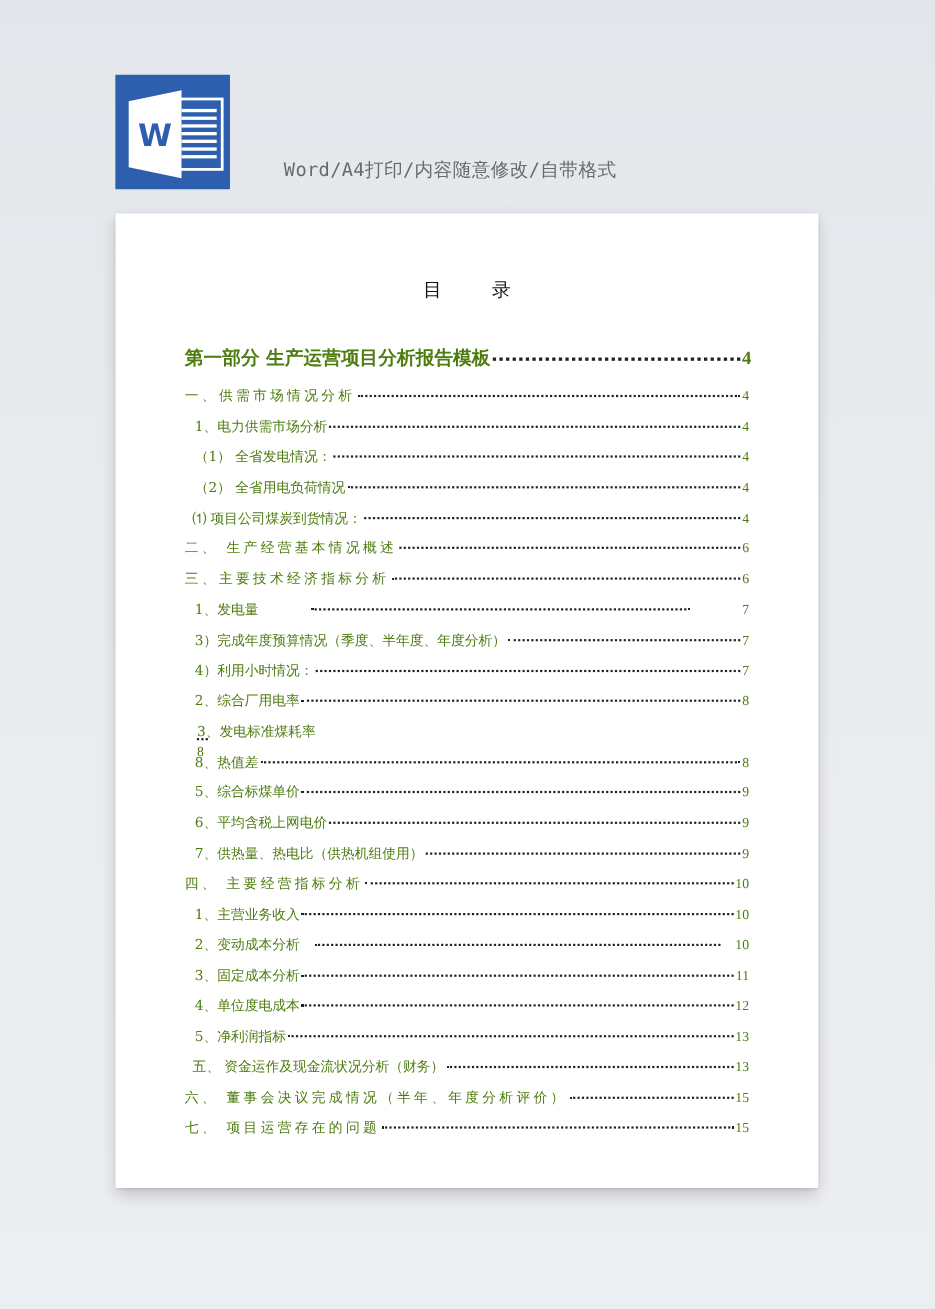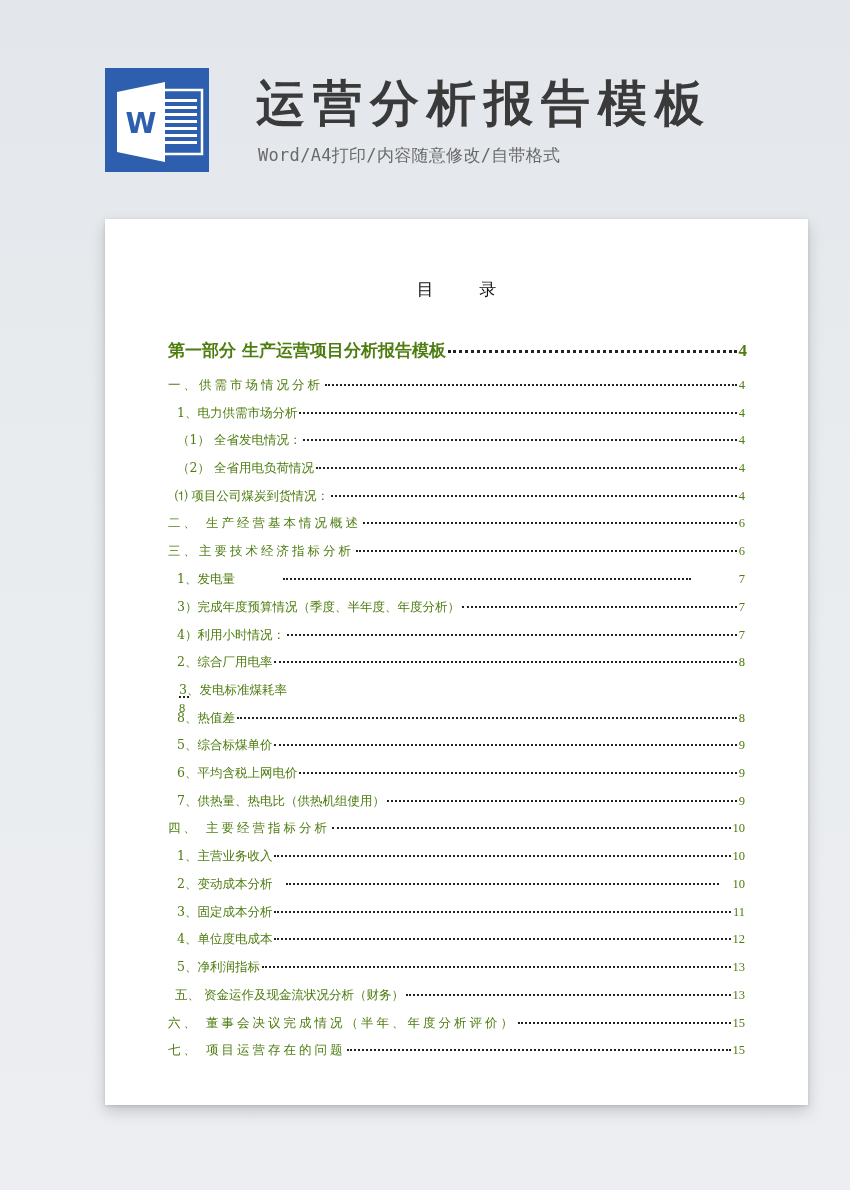--- a/index.html
+++ b/index.html
@@ -21,21 +21,21 @@
     font-size: 49px; letter-spacing: 8px; color: #3a3a3a;
     line-height: 60px; white-space: nowrap;
   }
   .sub-title {
     position: absolute; left: 258px; top: 144px;
     font-family: "DejaVu Sans Mono", "Liberation Mono", monospace;
     font-size: 17px; color: #6a6a6a; line-height: 22px; white-space: nowrap;
     letter-spacing: 0.3px;
   }
   .page {
-    position: absolute; left: 105px; top: 219px; width: 703px; height: 886px;
+    position: absolute; left: 105px; top: 194px; width: 639px; height: 886px;
     background: #ffffff;
     box-shadow: 0 6px 14px rgba(0,0,0,0.18), 0 1px 3px rgba(0,0,0,0.12);
   }
   .toc-title {
     position: absolute; left: 0; top: 60px; width: 100%; text-align: center;
     font-family: "DejaVu Serif", "Liberation Serif", serif;
     font-size: 17px; color: #111; letter-spacing: 20px; padding-left: 20px;
     line-height: 20px;
   }
   .toc-list { position: absolute; left: 0; top: 0; width: 100%; }
@@ -71,21 +71,20 @@
       <rect x="60" y="45" width="32" height="3" fill="#ffffff"></rect>
       <rect x="60" y="52" width="32" height="3" fill="#ffffff"></rect>
       <rect x="60" y="59" width="32" height="3" fill="#ffffff"></rect>
       <rect x="60" y="66" width="32" height="3" fill="#ffffff"></rect>
       <rect x="60" y="73" width="32" height="3" fill="#ffffff"></rect>
 
       <polygon points="12,24 60,14 60,94 12,84" fill="#ffffff"></polygon>
       <text x="36" y="65" text-anchor="middle" font-family="DejaVu Sans, sans-serif" font-weight="bold" font-size="28" fill="#2e5fae">W</text>
     </svg>
   </div>
-  <div class="main-title">运营分析报告模板</div>
   <div class="sub-title">Word/A4打印/内容随意修改/自带格式</div>
 </div>
 
 <div class="page">
   <div class="toc-title">目 录</div>
   <div class="toc-list" id="toc-list">
       <div class="toc-entry lvl0" style="left: 63px; right: 61px; top: 120px;">
         <span class="label">第一部分 生产运营项目分析报告模板</span>
         <span class="leader"></span>
         <span class="pnum">4</span>

